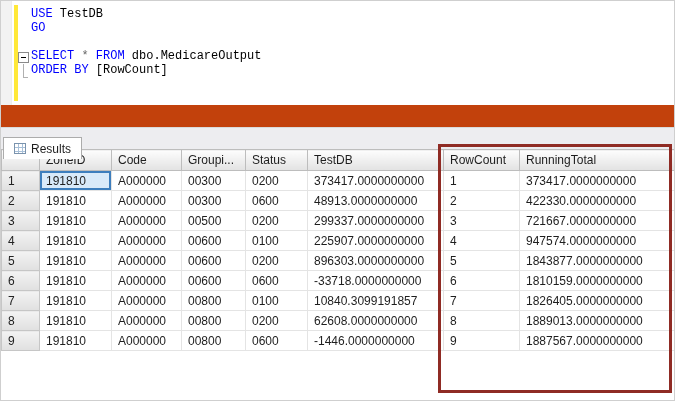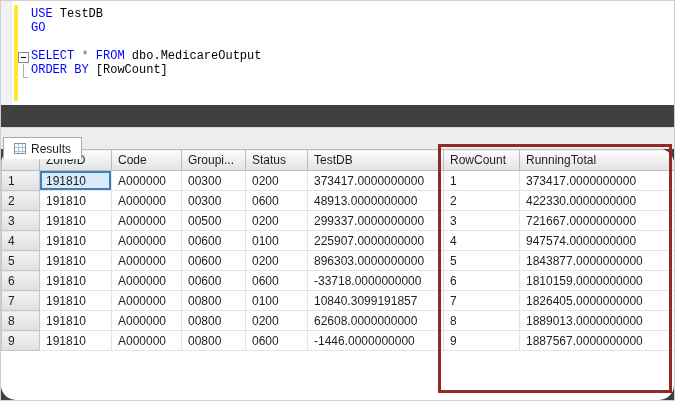--- a/index.html
+++ b/index.html
@@ -1,20 +1,20 @@
 <!DOCTYPE html>
 <html style="--keyword: #0000ff; --annotation: #8f2b24; --selection: #3d7ebd; --selection_bg: #d9eaf9; --change_bar: #ffe838;"><head>
 <meta charset="utf-8">
 <style>
   * { margin:0; padding:0; box-sizing:border-box; }
   body { font-family:"Liberation Sans", sans-serif; background:#fff; }
 
   .window {
     position:relative; width:675px; height:401px;
-    border:1px solid #cfcfcf; background:#404040; overflow:hidden;
+    border:1px solid #cfcfcf; background:#c2410c; overflow:hidden;
   }
 
   
   .editor { position:absolute; top:0; left:0; right:0; height:104px; background:#fff; }
   .editor-gutter {
     position:absolute; top:0; left:0; bottom:0; width:11px;
     background:#f2f2f2; border-right:1px solid #ededed;
   }
   .change-bar {
     position:absolute; left:13px; top:4px; width:4px; height:96px;
@@ -78,21 +78,21 @@
   .msg-icon {
     width:11px; height:11px; background:#ffefa9; border:1px solid #c9a96a;
     background-image:linear-gradient(transparent 2px, #d8b878 2px, #d8b878 3px,
                      transparent 3px, transparent 5px, #d8b878 5px, #d8b878 6px,
                      transparent 6px, transparent 8px, #d8b878 8px, #d8b878 9px, transparent 9px);
   }
 
   
   .grid-area {
     position:absolute; top:148px; left:0; right:0; bottom:0;
-    background:#fff; overflow:hidden;border-radius:15px;
+    background:#fff; overflow:hidden;
   }
   table { border-collapse:collapse; table-layout:fixed; width:675px; font-size:12px; }
   col.c0 { width:38px; }  col.c1 { width:72px; }  col.c2 { width:70px; }
   col.c3 { width:64px; }  col.c4 { width:62px; }  col.c5 { width:136px; }
   col.c6 { width:76px; }  col.c7 { width:157px; }
   th {
     height:21px; font-weight:normal; text-align:left; padding:0 6px;
     background:linear-gradient(#fdfdfd, #e2e2e2);
     border:1px solid #bdbdbd; color:#1e1e1e;
     white-space:nowrap; overflow:hidden; cursor:default;

